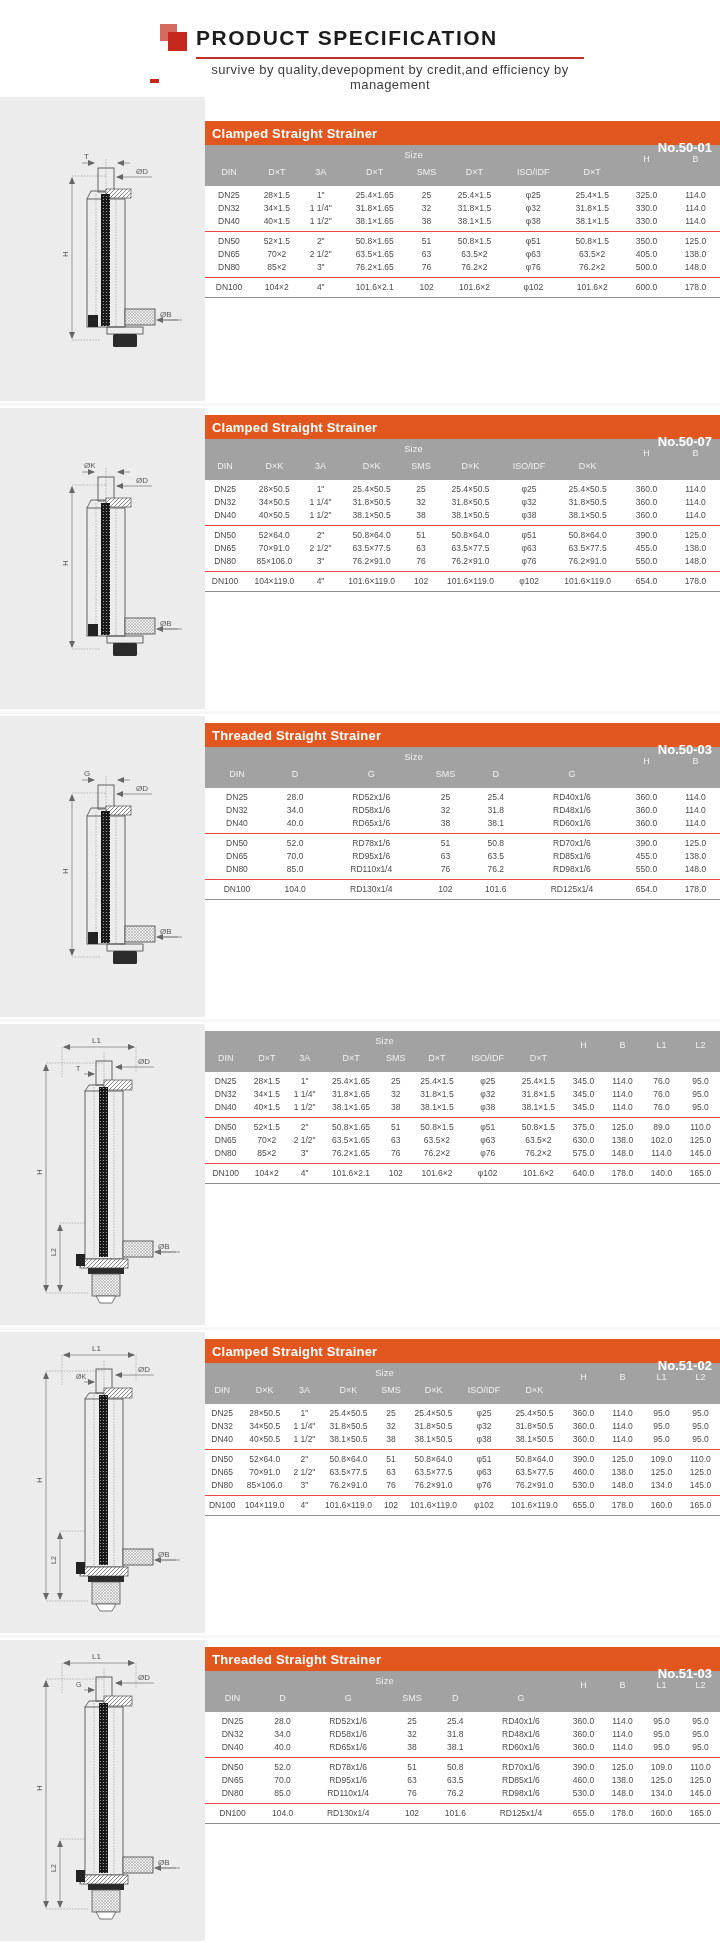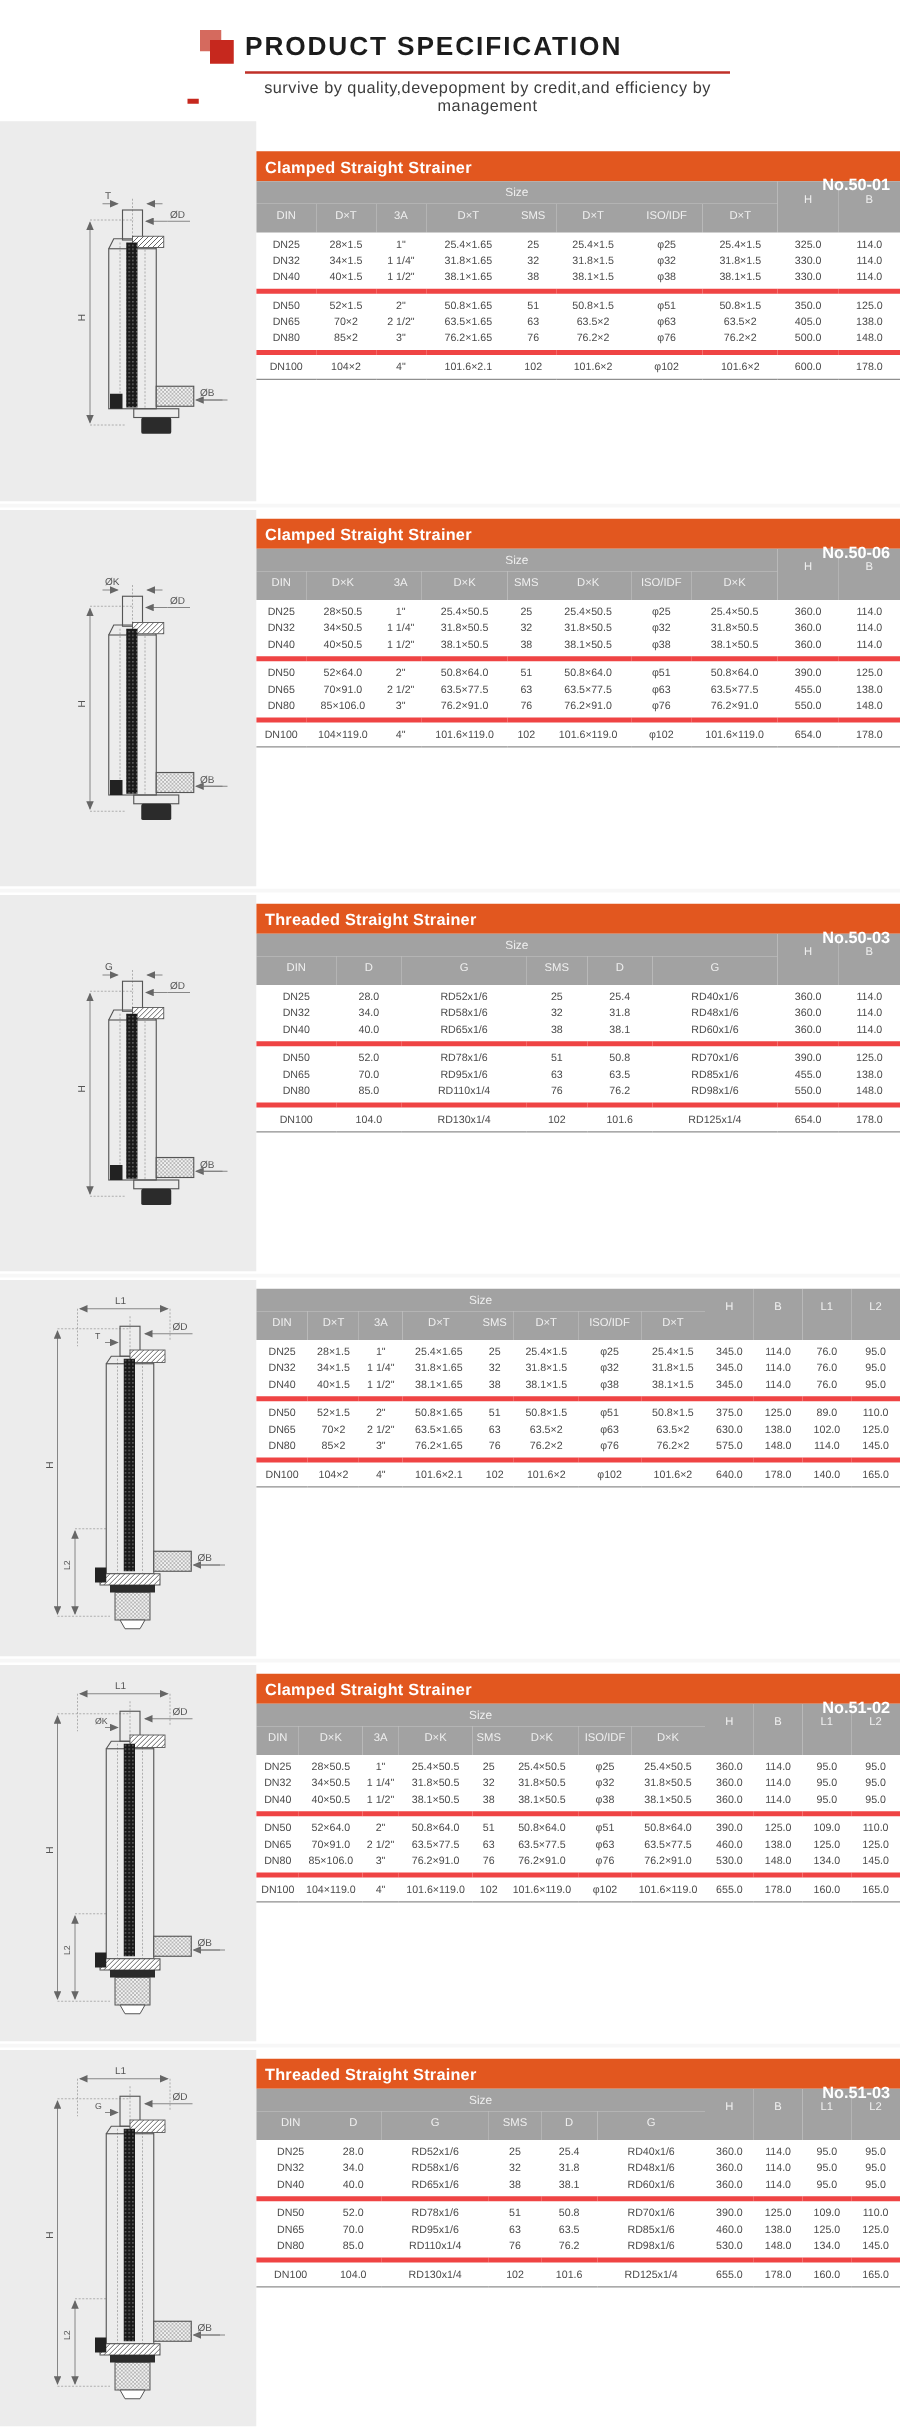--- a/index.html
+++ b/index.html
@@ -50,21 +50,21 @@
   table.spec thead tr.r2 th{padding:4px 1px 9px 1px;margin-top:23px;}
   table.spec thead th.dim-th{vertical-align:middle;padding-bottom:14px;}
   table.spec.dims-2 th.dim-th{width:47px;}
   table.spec.dims-4 th.dim-th{width:37px;}
   table.spec tbody td{
     text-align:center;font-size:8.5px;color:#4b4b4b;line-height:11px;
     padding:1px 1px;white-space:nowrap;
   }
   table.spec tbody.grp tr:first-child td{padding-top:4px;}
   table.spec tbody.grp tr:last-child td{padding-bottom:4px;}
-  table.spec tbody.grp + tbody.grp{border-top:4px solid #ef4444;}
+  table.spec tbody.grp + tbody.grp{border-top:1px solid #ef4444;}
   table.spec tbody.grp:last-child{border-bottom:1px solid #8f8f8f;margin-top:43px;}
 
   
   svg text{font-family:"Liberation Sans",sans-serif;fill:#555;}
   .defs-holder{position:absolute;width:0;height:0;overflow:hidden;}
 </style>
 </head>
 <body>
 
 <svg class="defs-holder" aria-hidden="true">
@@ -281,21 +281,21 @@
     </g>
     <rect x="106" y="57" width="25" height="9" fill="url(#hatch)" stroke="#555" stroke-width="0.7"></rect>
     <rect x="101" y="62" width="9" height="132" fill="url(#mesh)"></rect>
     <rect x="88" y="183" width="10" height="12" fill="#222"></rect>
     <rect x="113" y="202" width="24" height="13" rx="1.5" fill="#2b2b2b"></rect>
   </svg>
 </div>
   <div class="content">
     <div class="title-bar">
       <span class="t-title">Clamped Straight Strainer</span>
-      <span class="t-number">No.50-06</span>
+      <span class="t-number">No.50-07</span>
     </div>
     <table class="spec dims-2">
         <thead>
           <tr class="r1">
             <th colspan="8" class="size-th">Size</th>
             <th rowspan="2" class="dim-th">H</th>
             <th rowspan="2" class="dim-th">B</th>
           </tr>
           <tr class="r2">
             <th>DIN</th>

